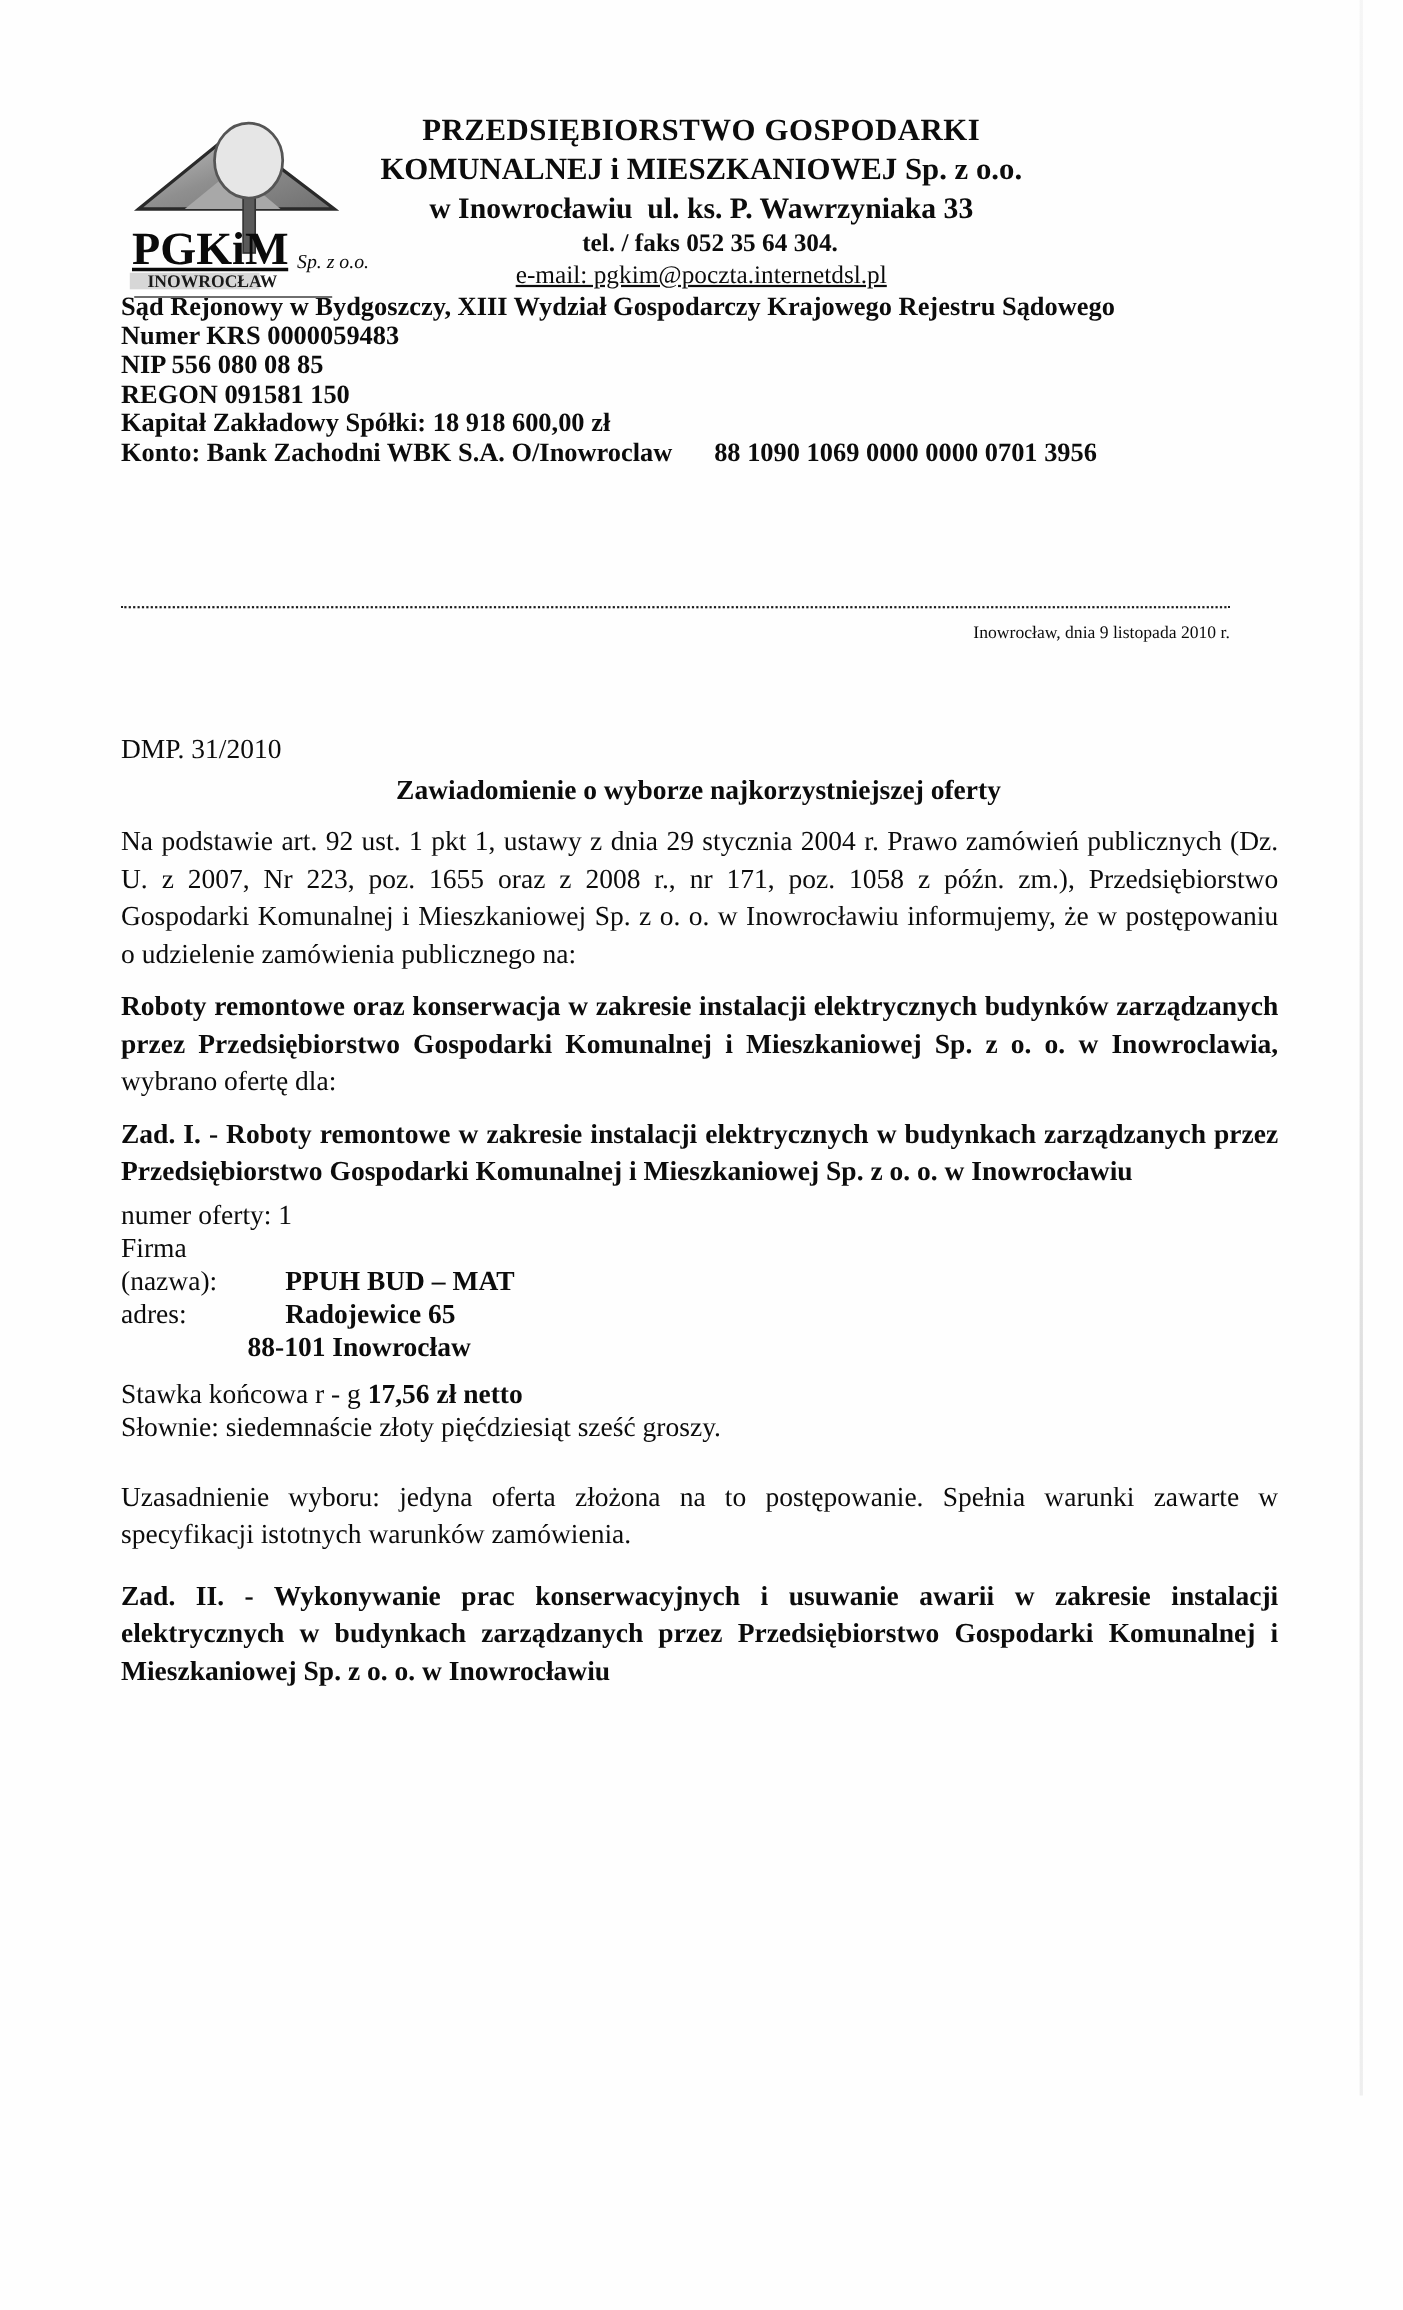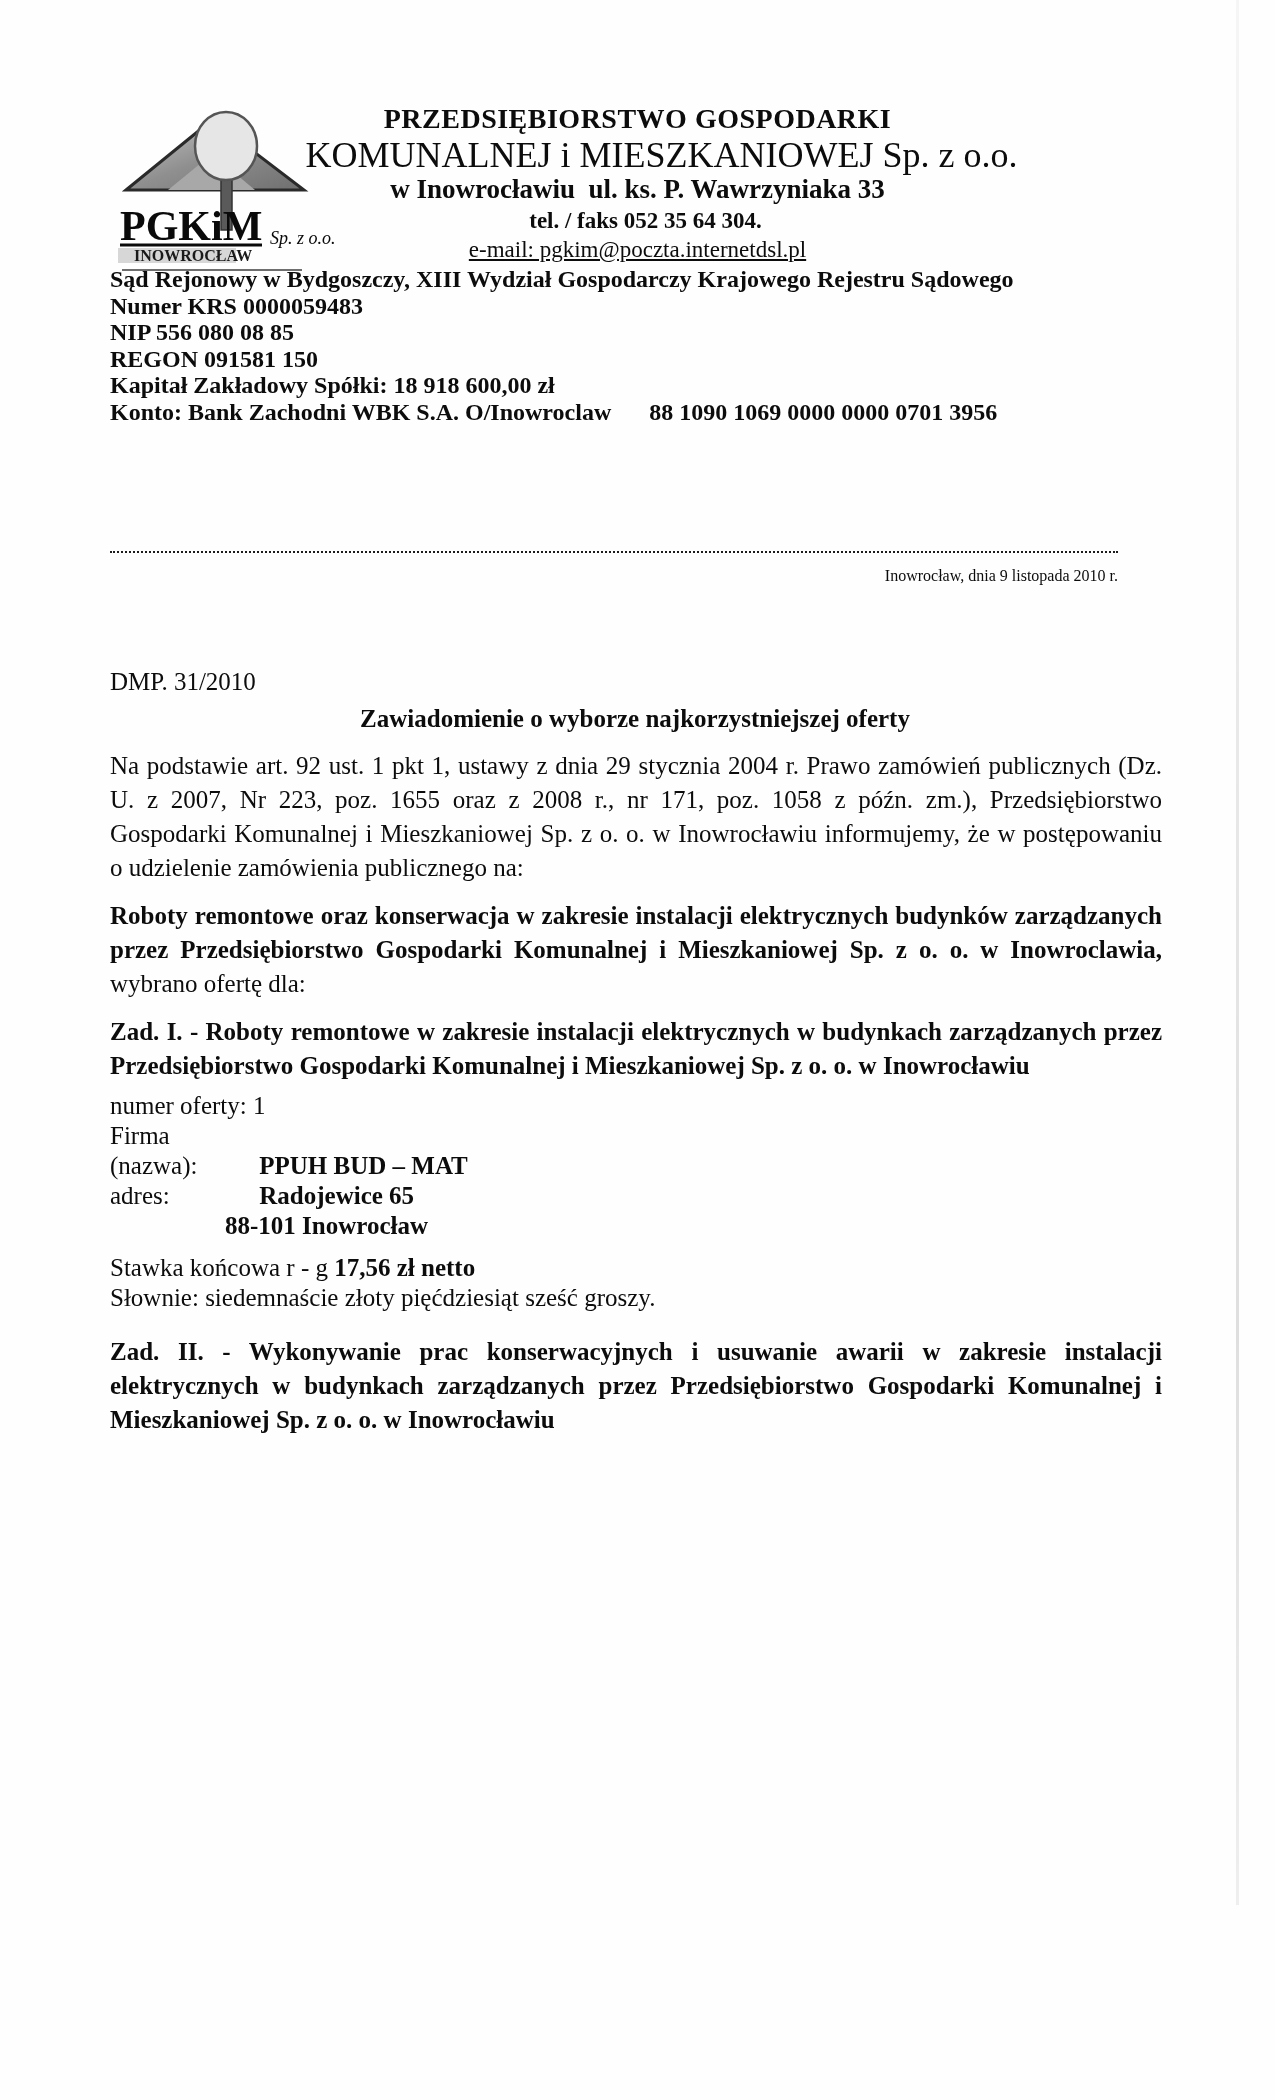--- a/index.html
+++ b/index.html
@@ -31,21 +31,21 @@
   }
 
   
   .header-text {
     padding-top: 100px;
     width: 760px;
     margin: 0 auto;
     text-align: center;
   }
   .h-line1 { font-size: 28px; font-weight: bold; line-height: 37px; letter-spacing: .5px; }
-  .h-line2 { font-size: 36px; font-weight: normal; line-height: 36px; text-align: right; }
+  .h-line2 { font-size: 28px; font-weight: bold; line-height: 36px; }
   .h-line3 { font-size: 27px; font-weight: bold; line-height: 33px; white-space: pre-wrap; }
   .h-line4 { font-size: 23px; font-weight: bold; line-height: 29px; padding-left: 16px; }
   .h-line5 { font-size: 23px; font-weight: normal; line-height: 29px; text-decoration: underline; }
 
   .registry {
     margin: 2px 0 0 110px;
     width: 1055px;
     font-weight: bold;
     font-size: 24px;
     line-height: 26.5px;
@@ -165,16 +165,17 @@
   <div class="offer">
     <div><span class="lbl">numer oferty:</span> <span>1</span></div>
     <div><span class="lbl-w">Firma (nazwa):</span> <span class="val">PPUH BUD – MAT</span></div>
     <div><span class="lbl-w">adres:</span> <span class="val">Radojewice 65</span></div>
     <div class="indent"><span class="val">88-101 Inowrocław</span></div>
   </div>
 
   <div class="rate"><span>Stawka końcowa r - g </span><span class="bold">17,56 zł netto</span></div>
   <div class="rate-words">Słownie: siedemnaście złoty pięćdziesiąt sześć groszy.</div>
 
+  <p class="para" style="margin-top:32px">Uzasadnienie wyboru: jedyna oferta złożona na to postępowanie. Spełnia warunki zawarte w specyfikacji istotnych warunków zamówienia.</p>
 
   <p class="para bold" style="margin-top:22px">Zad. II. - Wykonywanie prac konserwacyjnych i usuwanie awarii w zakresie instalacji elektrycznych w budynkach zarządzanych przez Przedsiębiorstwo Gospodarki Komunalnej i Mieszkaniowej Sp. z o. o. w Inowrocławiu</p>
 
 </div>
 
 </body></html>

